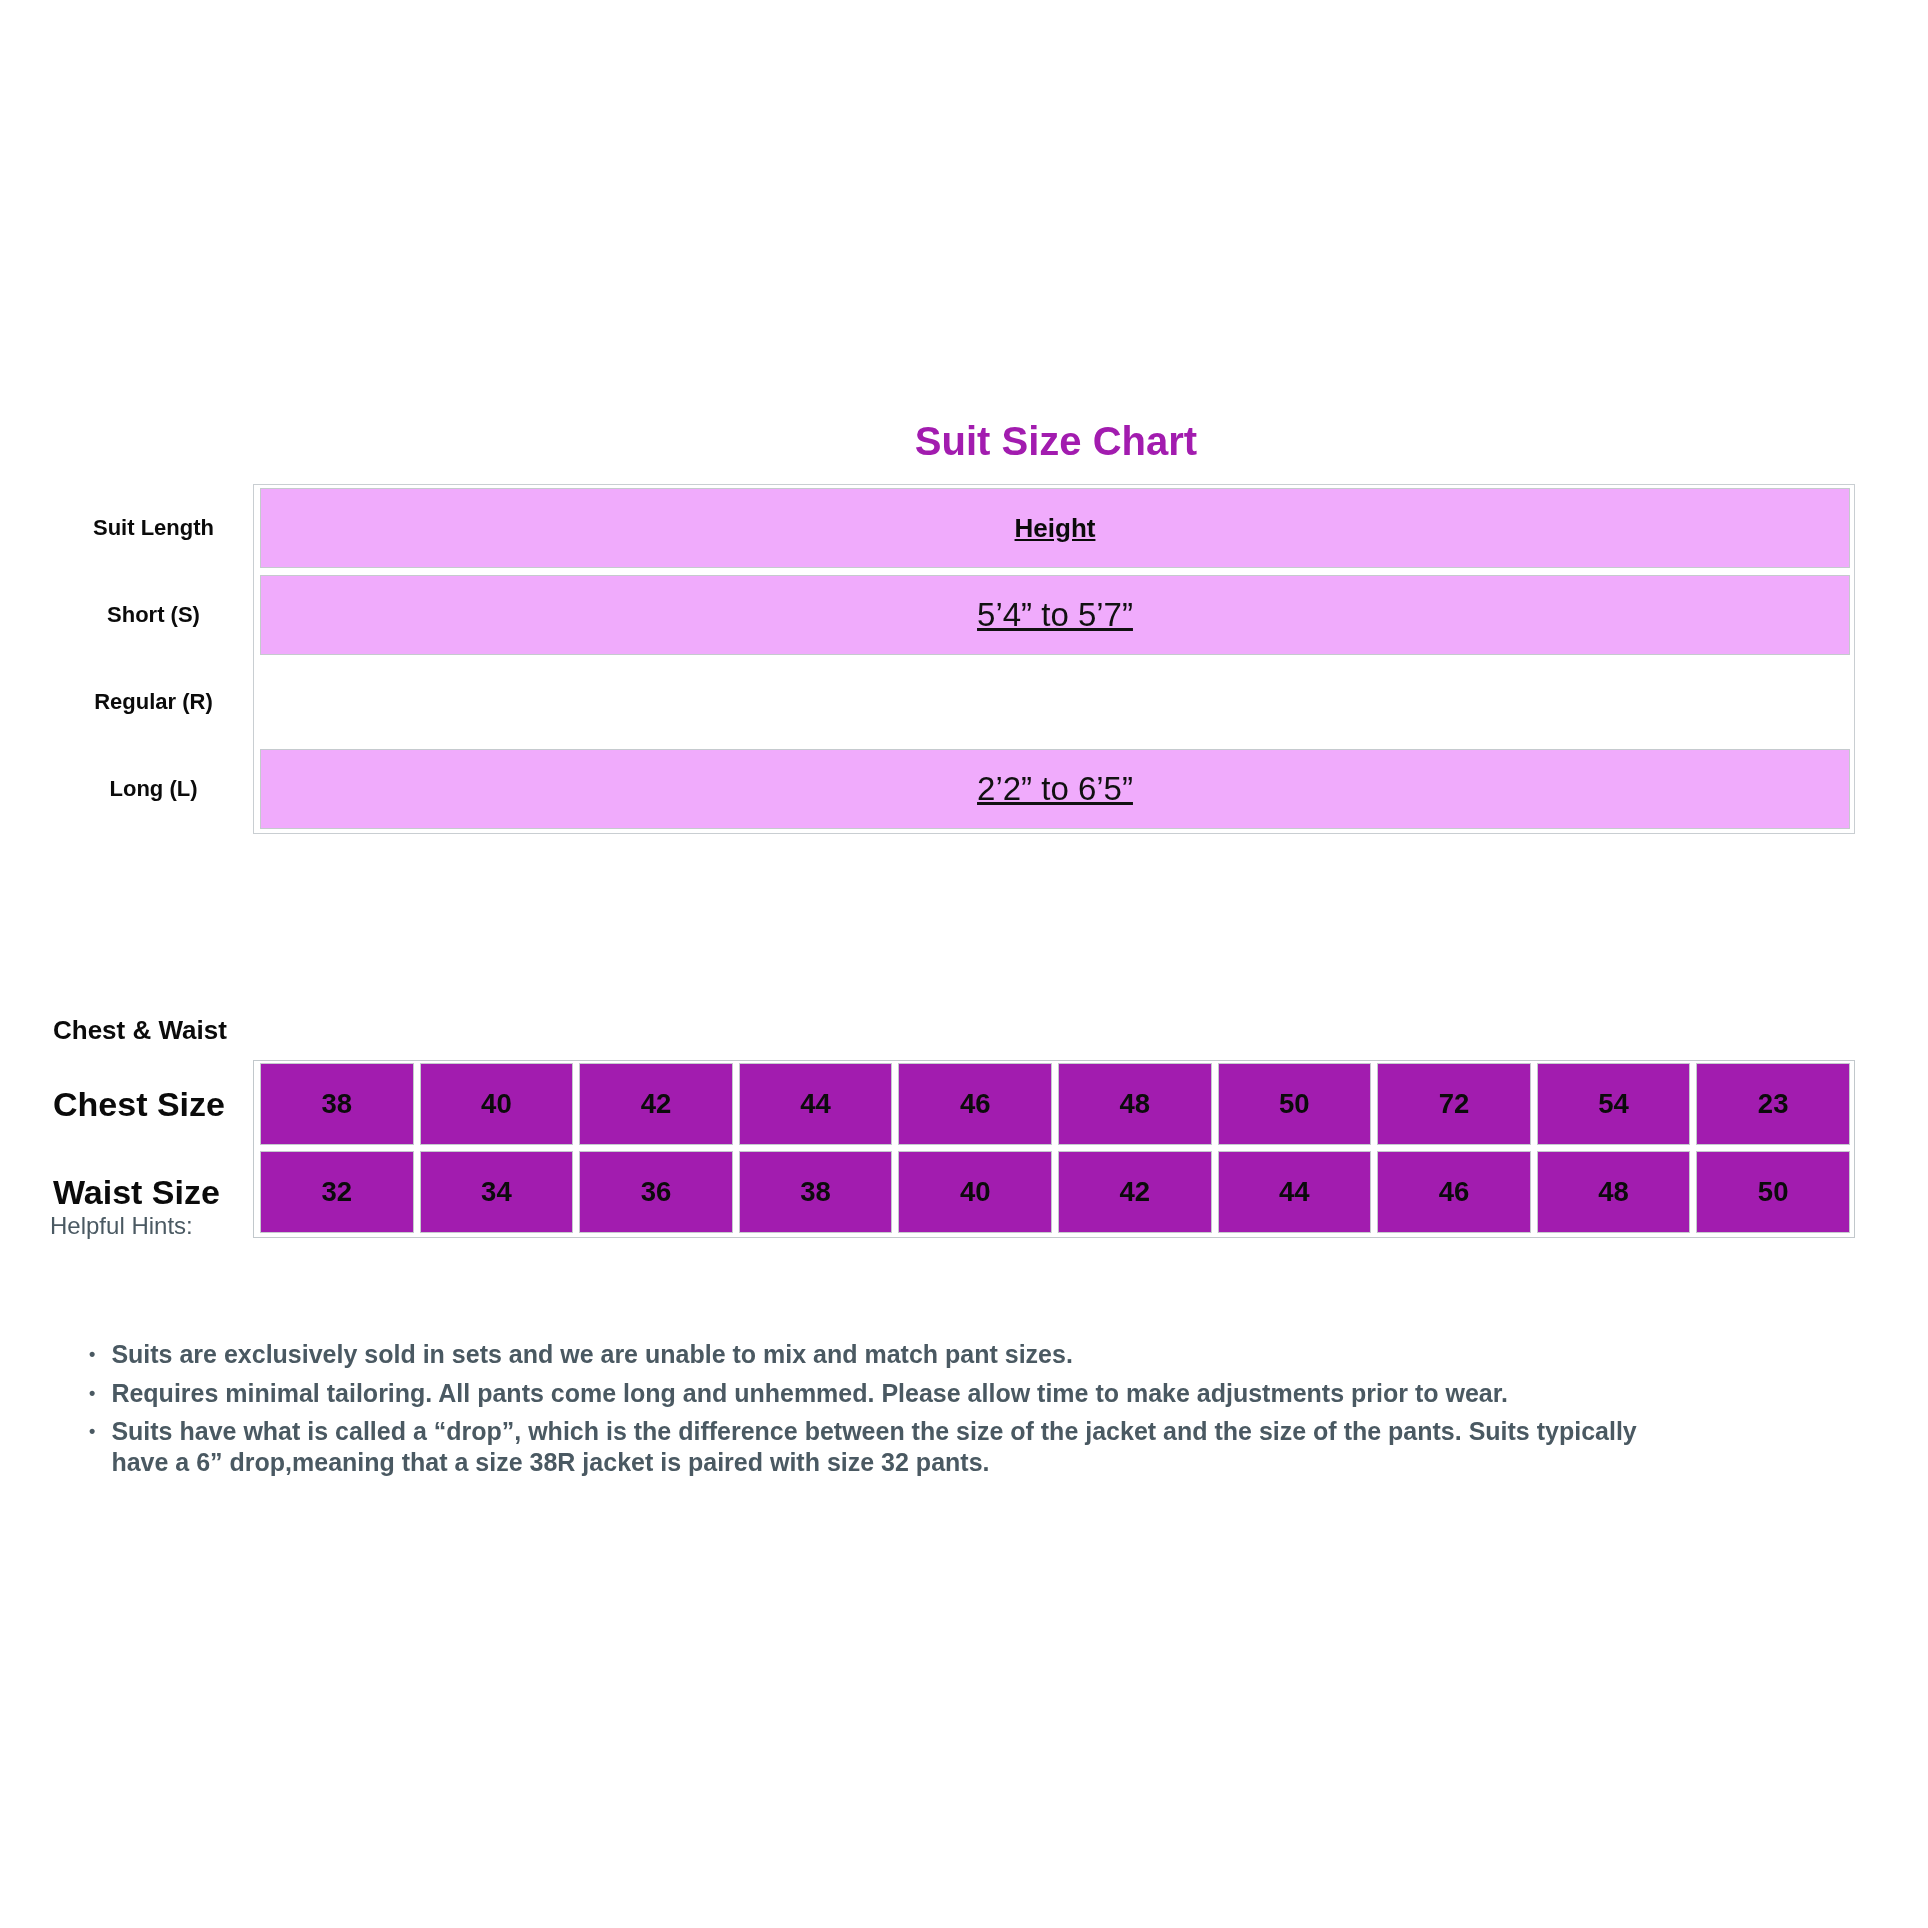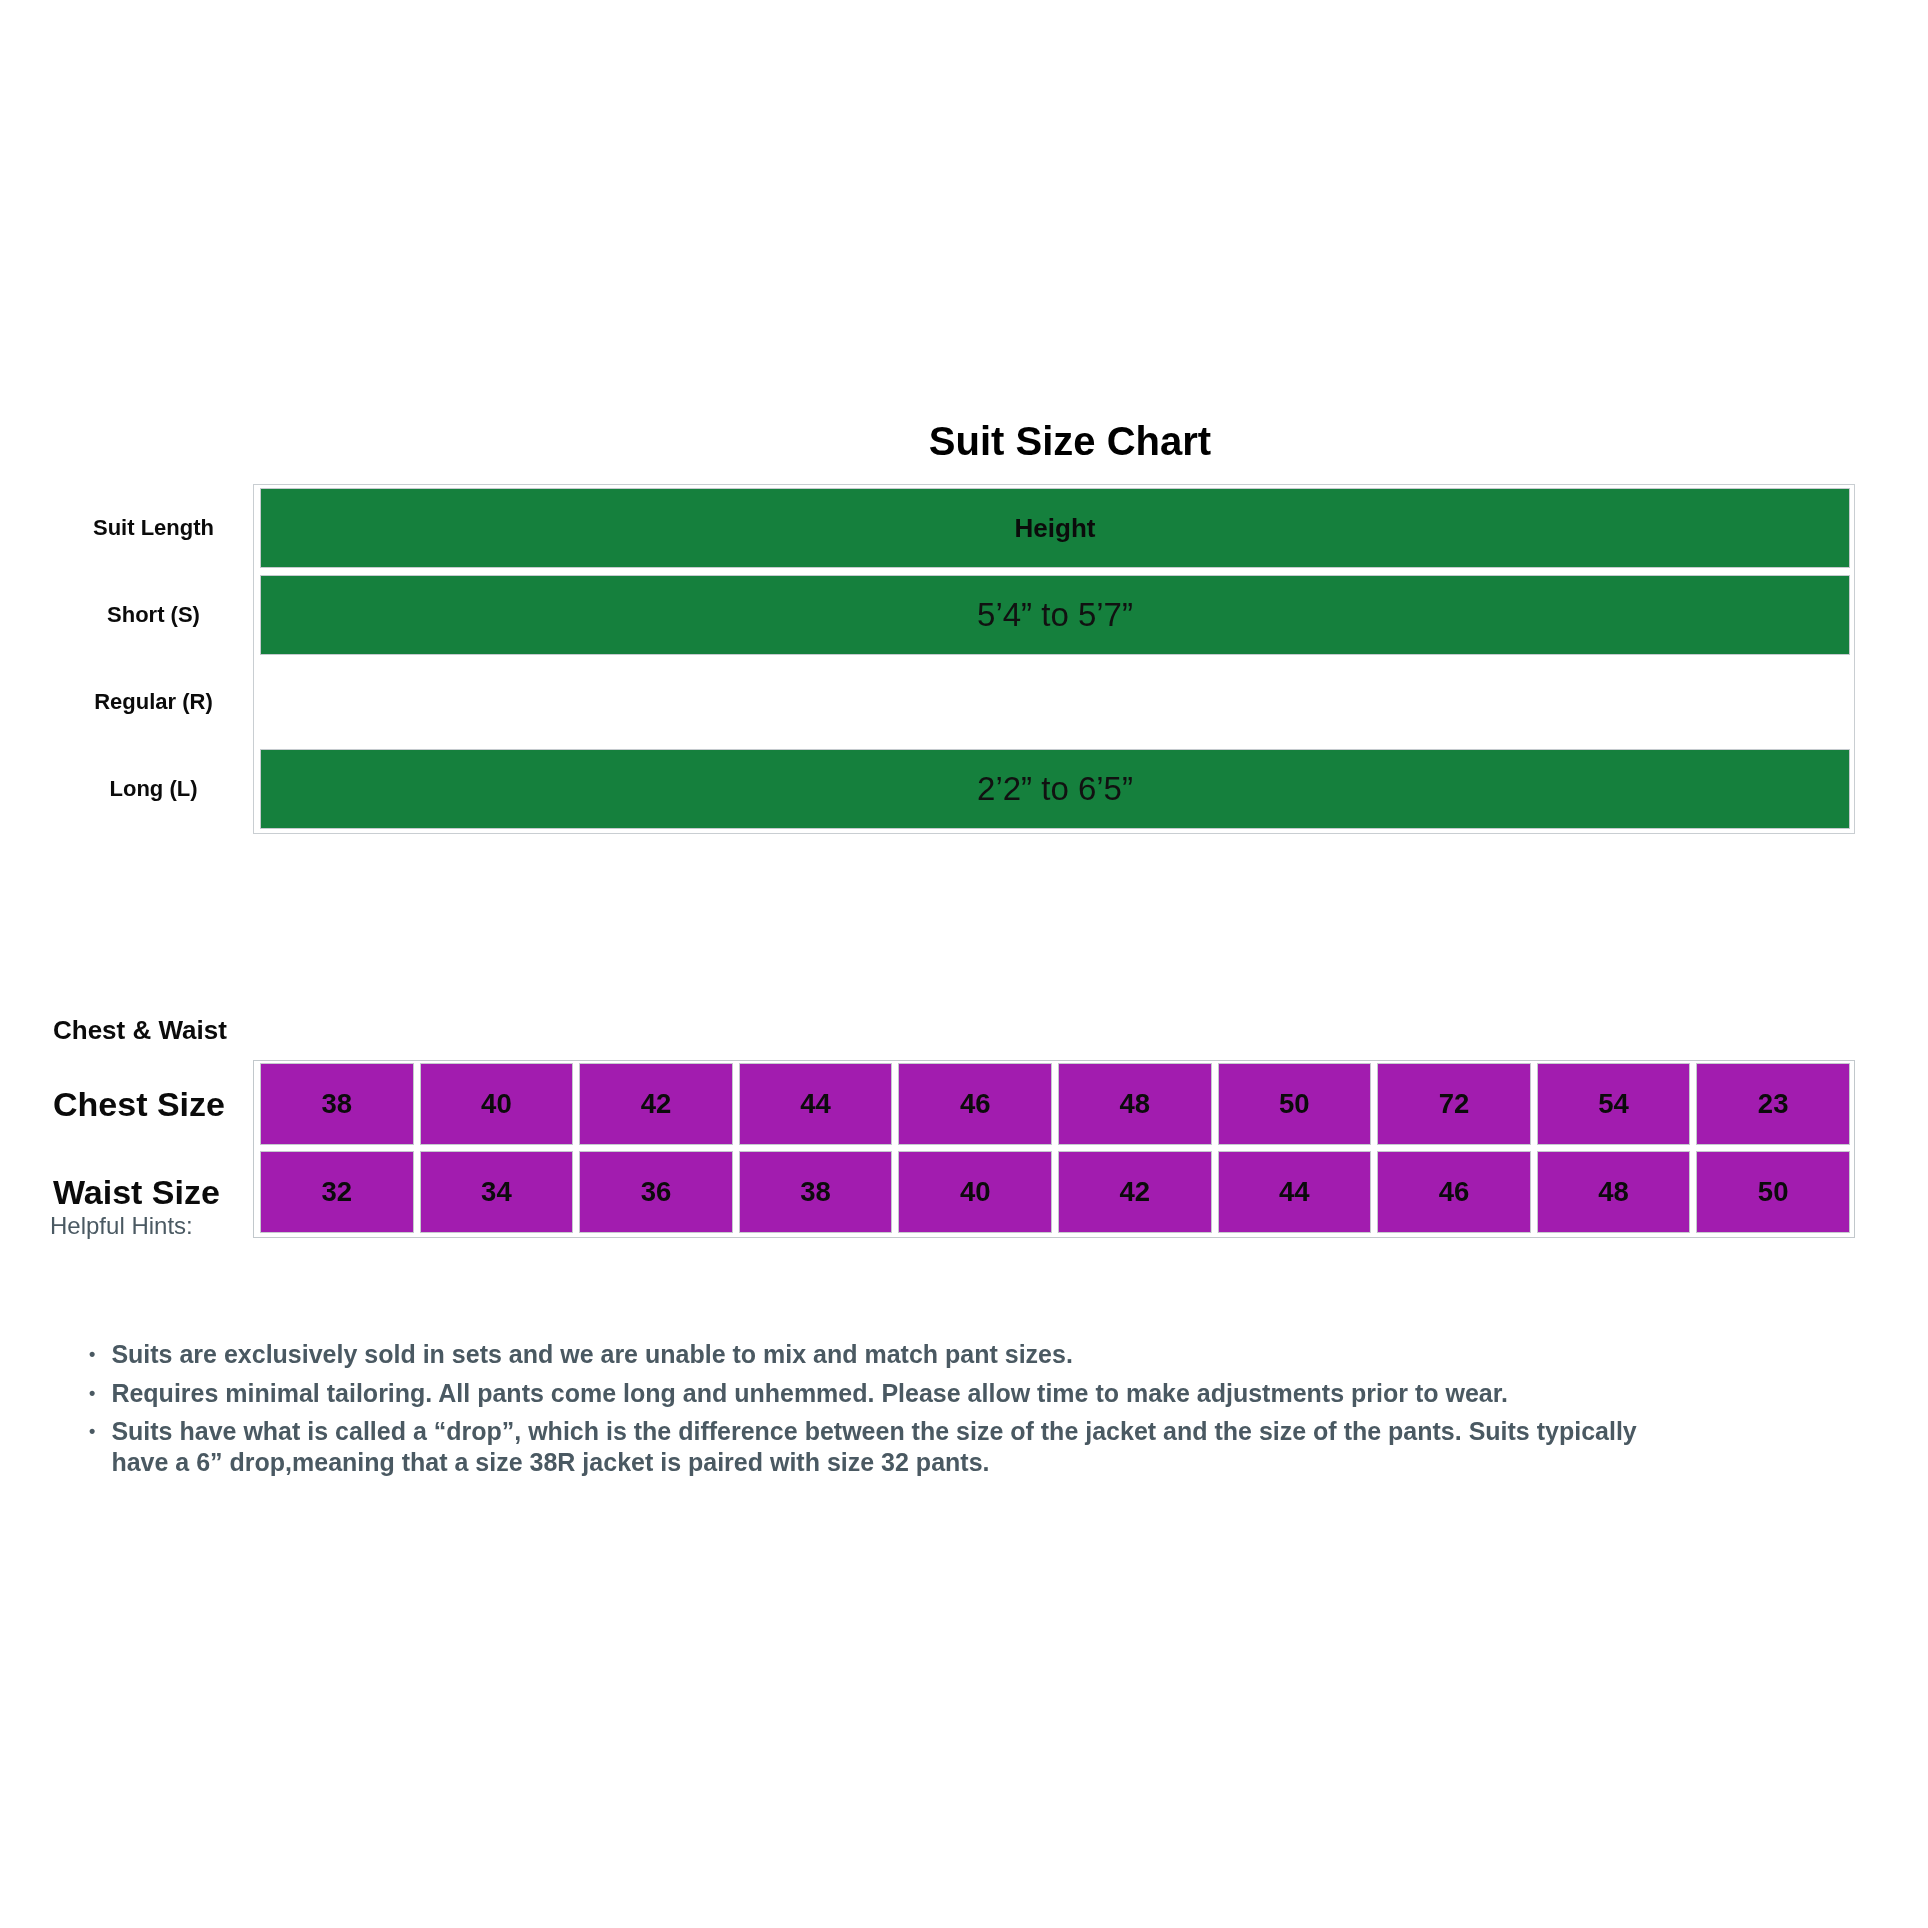--- a/index.html
+++ b/index.html
@@ -9,43 +9,43 @@
     width: 1929px;
     height: 1929px;
     font-family: "Liberation Sans", sans-serif;
     position: relative;
     overflow: hidden;
   }
   .abs { position: absolute; }
 
   
   .page-title {
-    left: 272px; top: 418px; width: 1596px;
+    left: 258px; top: 418px; width: 1596px;
     text-align: center;
-    font-size: 40px; font-weight: bold; color: #000000;
+    font-size: 40px; font-weight: bold; color: #a21caf;
     line-height: 46px;
   }
 
   
   .table1 { left: 47px; top: 484px; width: 1809px; height: 349px; }
   .t1-frame {
     left: 206px; top: 0; width: 1600px; height: 348px;
     border: 0.9px solid #c9ced2;
   }
   .t1-rows { left: 0; top: 4.3px; width: 1809px; }
   .t1-row { display: flex; height: 80px; margin-bottom: 6.9px; }
   .t1-label {
     width: 213px; display: flex; align-items: center; justify-content: center;
     font-size: 22px; font-weight: bold; color: #0b0b0b;
   }
   .t1-value {
     flex: 1; margin-right: 6px;
-    border: 0.9px solid #c5cace; background: #15803d;
+    border: 0.9px solid #c5cace; background: #f0abfc;
     display: flex; align-items: center; justify-content: center;
-    font-size: 33px; font-weight: normal; color: #111111;
+    font-size: 33px; font-weight: normal; color: #111111; text-decoration: underline;
   }
   .t1-value.header { font-size: 26px; font-weight: bold; color: #0b0b0b; }
 
   
   .section-heading {
     left: 53px; top: 1015px;
     font-size: 26px; font-weight: bold; color: #0b0b0b; line-height: 31px;
   }
   .table2 { left: 47px; top: 1063px; width: 1809px; height: 172px; }
   .t2-frame {

